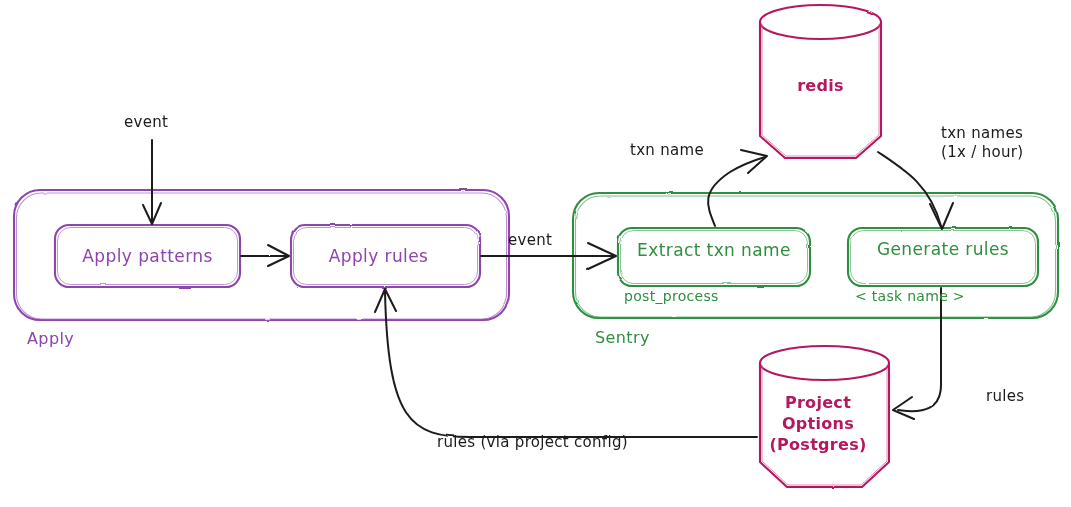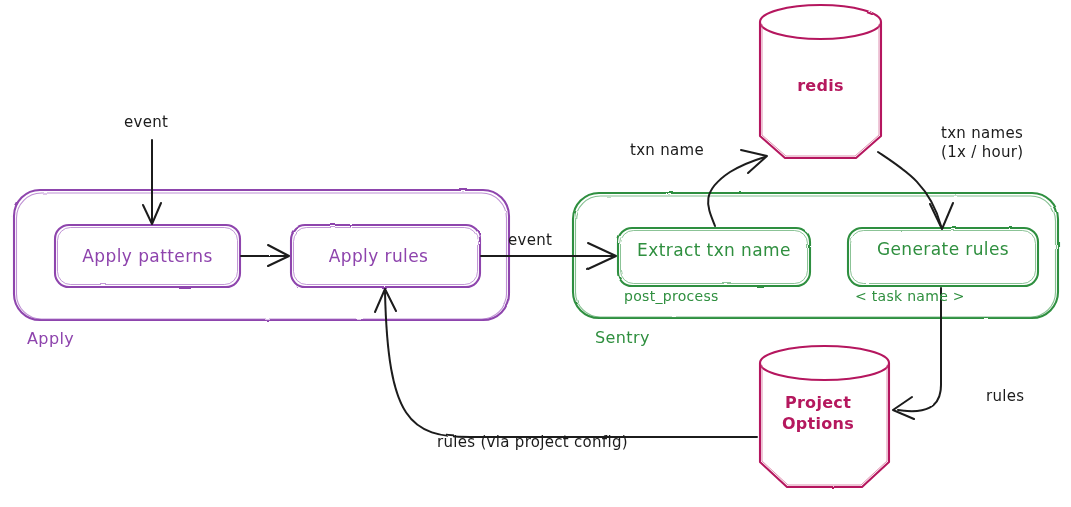--- a/index.html
+++ b/index.html
@@ -134,20 +134,21 @@
   <div class="lbl sub-text green" style="left:624px;top:288px;">post_process</div>
   <div class="lbl sub-text green" style="left:855px;top:288px;">&lt; task name &gt;</div>
 
   <div class="lbl db-text crimson" style="left:760px;top:75px;width:121px;">
     <div>redis</div>
   </div>
 
   <div class="lbl db-text crimson" style="left:760px;top:392px;width:116px;">
     <div>Project</div>
     <div>Options</div>
+    <div>(Postgres)</div>
   </div>
 
   <div class="lbl edge-text" style="left:124px;top:113px;">event</div>
 
   <div class="lbl edge-text" style="left:508px;top:231px;">event</div>
 
   <div class="lbl edge-text" style="left:630px;top:141px;">txn name</div>
 
   <div class="lbl edge-text" style="left:941px;top:124px;">
     <div>txn names</div>

